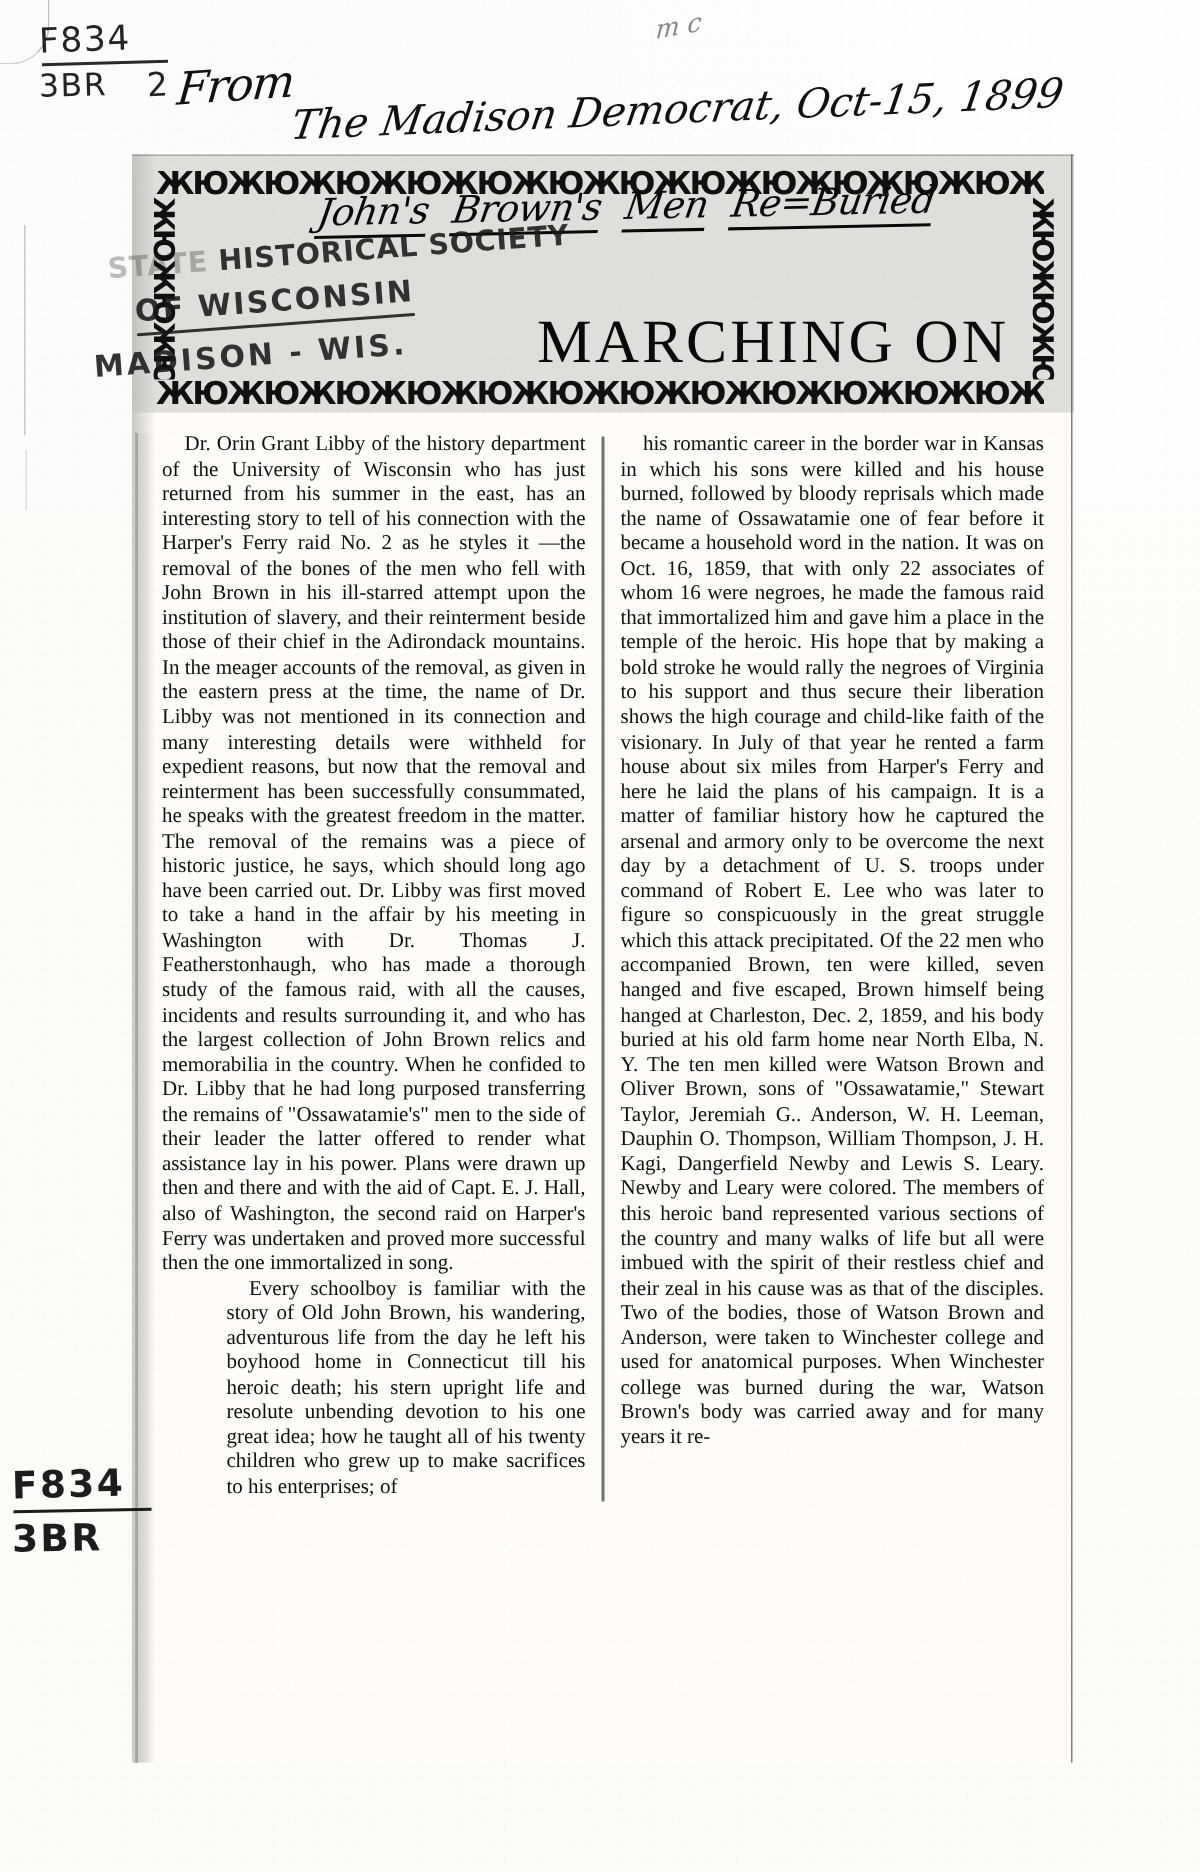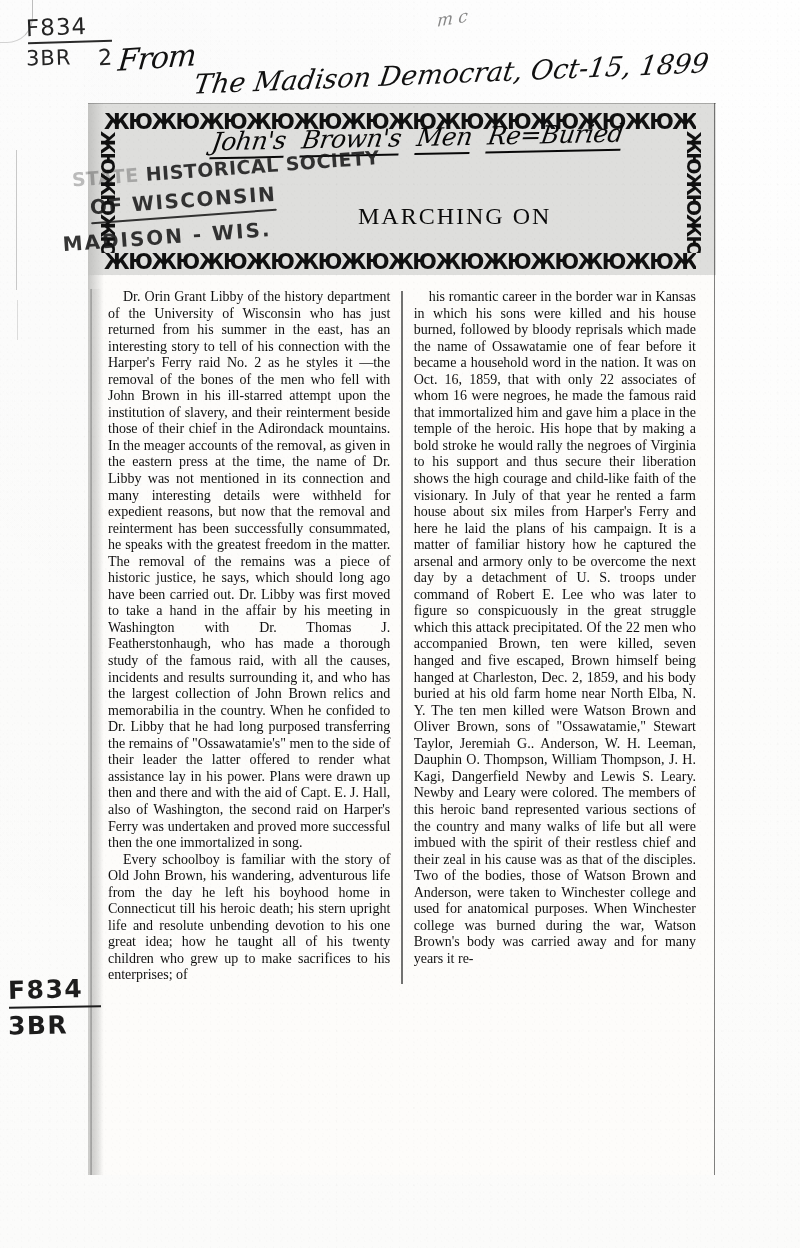--- a/index.html
+++ b/index.html
@@ -234,21 +234,21 @@
     font-weight: 400;
     letter-spacing: 2px;
     white-space: nowrap;
   }
   .headline-1 {
     left: 68px; top: 52px;
     font-size: 34px;
   }
   .headline-2 {
     left: 270px; top: 100px;
-    font-size: 24px;
+    font-size: 41px;
   }
 
   
   .hand-caption {
     position: absolute;
     left: 124px; top: 20px;
     font-size: 25px;
     font-family: "DejaVu Serif", serif;
     font-style: italic;
     color: #080808;
@@ -310,21 +310,21 @@
     line-height: 16.55px;
     color: #101010;
     text-align: justify;
     text-justify: inter-word;
     hyphens: none;
   }
   .col p {
     margin: 0 0 0 0;
     text-indent: 15px;
   }
-  .col p + p { margin-top: 0; }
+  .col p + p { margin-top: 0; margin-left: 43px; }
   .col-divider {
     width: 1.4px;
     background: #1d1d1d;
     opacity: .62;
     margin: 2px 5px 0 5px;
     align-self: stretch;
   }
 
   
   .speckle {

